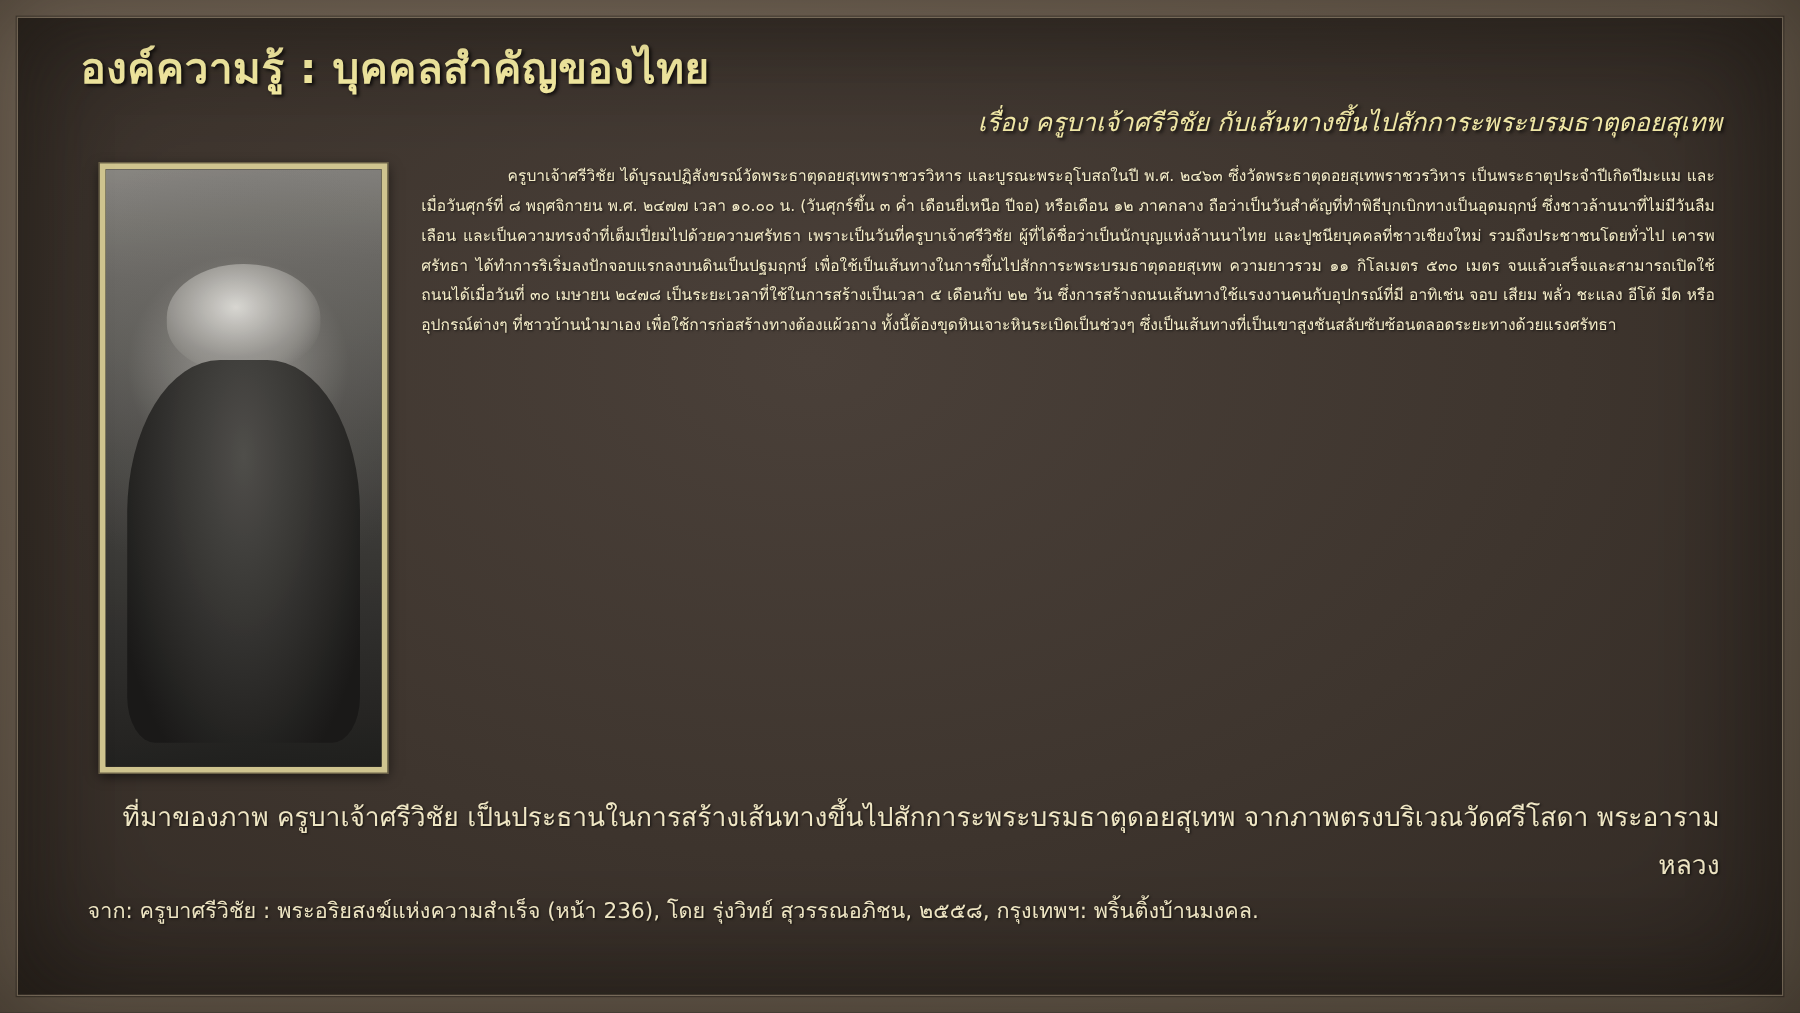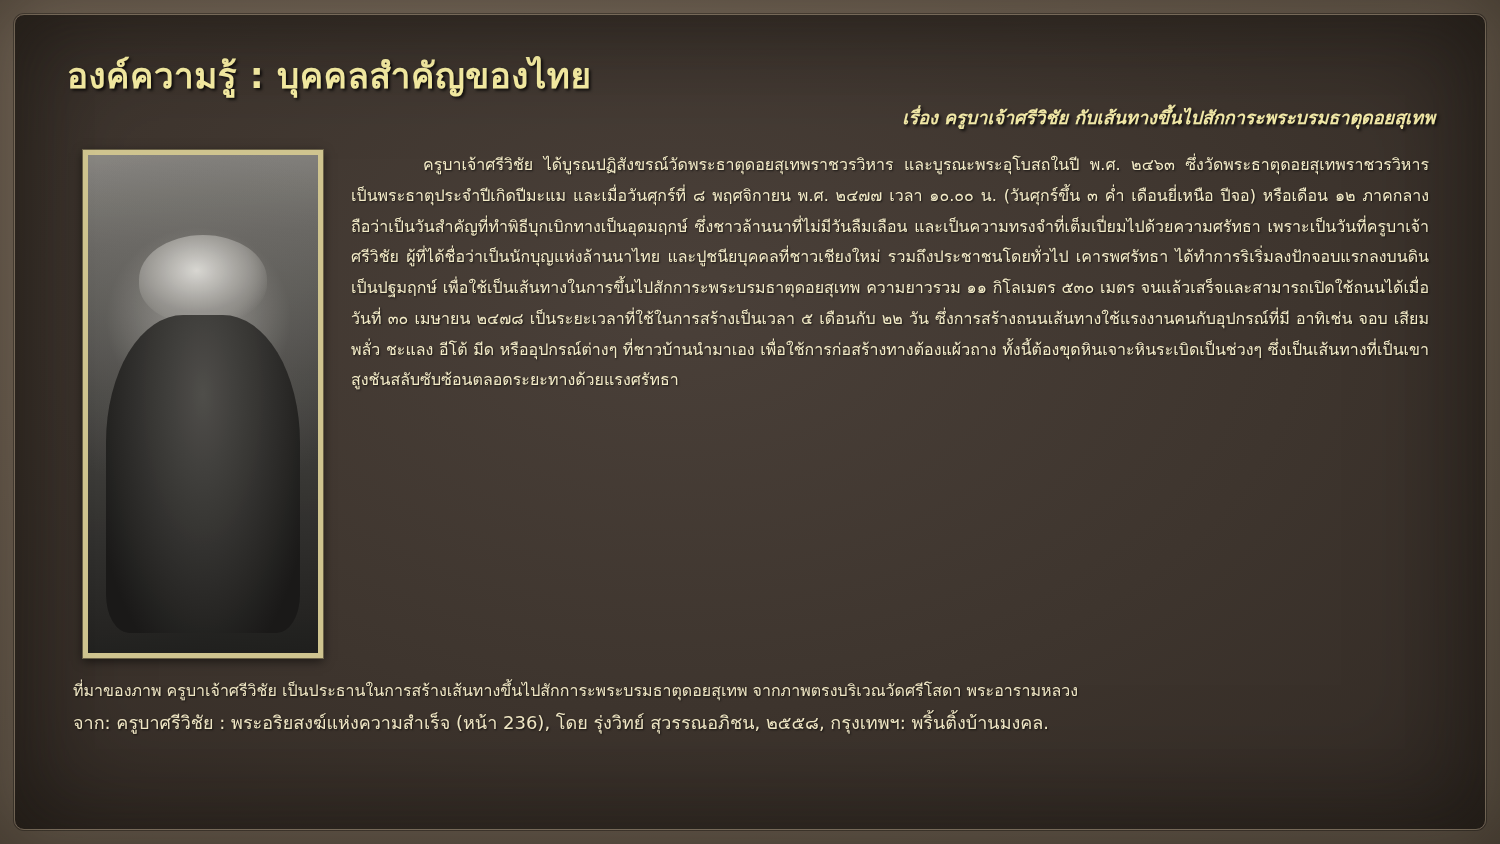--- a/index.html
+++ b/index.html
@@ -33,42 +33,42 @@
   }
 
   .inner {
     position: relative;
     width: 100%;
     height: 100%;
     box-sizing: border-box;
     background:
       radial-gradient(ellipse at 45% 35%, #4a4039 0%, #3e352e 55%, #332b25 100%);
     border: 1px solid #8a7c6a;
-    border-radius: 10px;
+    border-radius: 0;
     box-shadow:
       0 0 0 1px rgba(0,0,0,0.35),
       inset 0 0 120px rgba(0,0,0,0.5);
-    padding: 32px 30px 12px 30px;
+    padding: 14px 30px 12px 30px;
   }
 
   
   .title-main {
     color: #f2e9a0;
     font-size: 35px;
     font-weight: bold;
     letter-spacing: 0.5px;
     margin: 10px 0 0 22px;
     text-shadow: 2px 2px 3px rgba(0,0,0,0.75);
     line-height: 1.1;
   }
   .title-sub {
     color: #f0e7a6;
-    font-size: 18px;
+    font-size: 21px;
     font-style: italic;
-    font-weight: bold;
+    font-weight: normal;
     text-align: right;
     margin: 12px 20px 0 0;
     text-shadow: 2px 2px 3px rgba(0,0,0,0.75);
     line-height: 1.15;
   }
 
   
   .content {
     display: flex;
     align-items: flex-start;
@@ -114,36 +114,37 @@
     width: 84%;
     height: 64%;
     background: radial-gradient(ellipse at 50% 25%, #555042 0%, #3a362c 45%, #201e19 85%);
     border-radius: 40% 40% 12% 12%;
   }
 
   .body-text {
     flex: 1 1 auto;
     margin: 0 26px 0 28px;
     color: #f4ecc8;
-    font-size: 16px;
+    font-size: 13px;
     line-height: 1.92;
     text-align: justify;
     text-indent: 72px;
     text-shadow: 1px 1px 2px rgba(0,0,0,0.65);
   }
 
   
   .footer {
     margin: 18px 22px 0 28px;
     color: #efe6c4;
     text-shadow: 1px 1px 2px rgba(0,0,0,0.65);
   }
   .footer .src-line {
-    font-size: 16px;
+    font-size: 22px;
     line-height: 1.85;
+    text-align: right;
   }
   .footer .ref-line {
     font-size: 18px;
     line-height: 1.85;
   }
 </style>
 </head>
 <body>
 
 <div class="poster">

